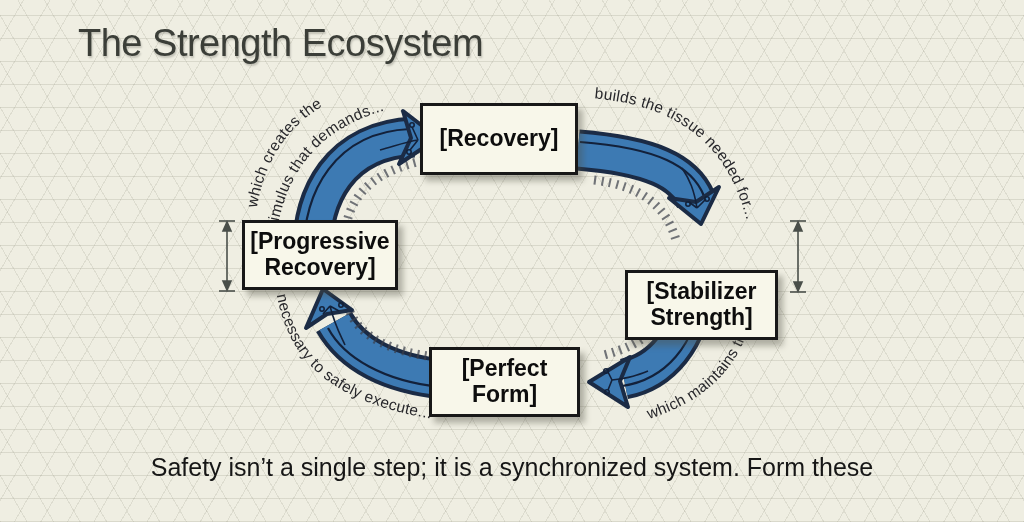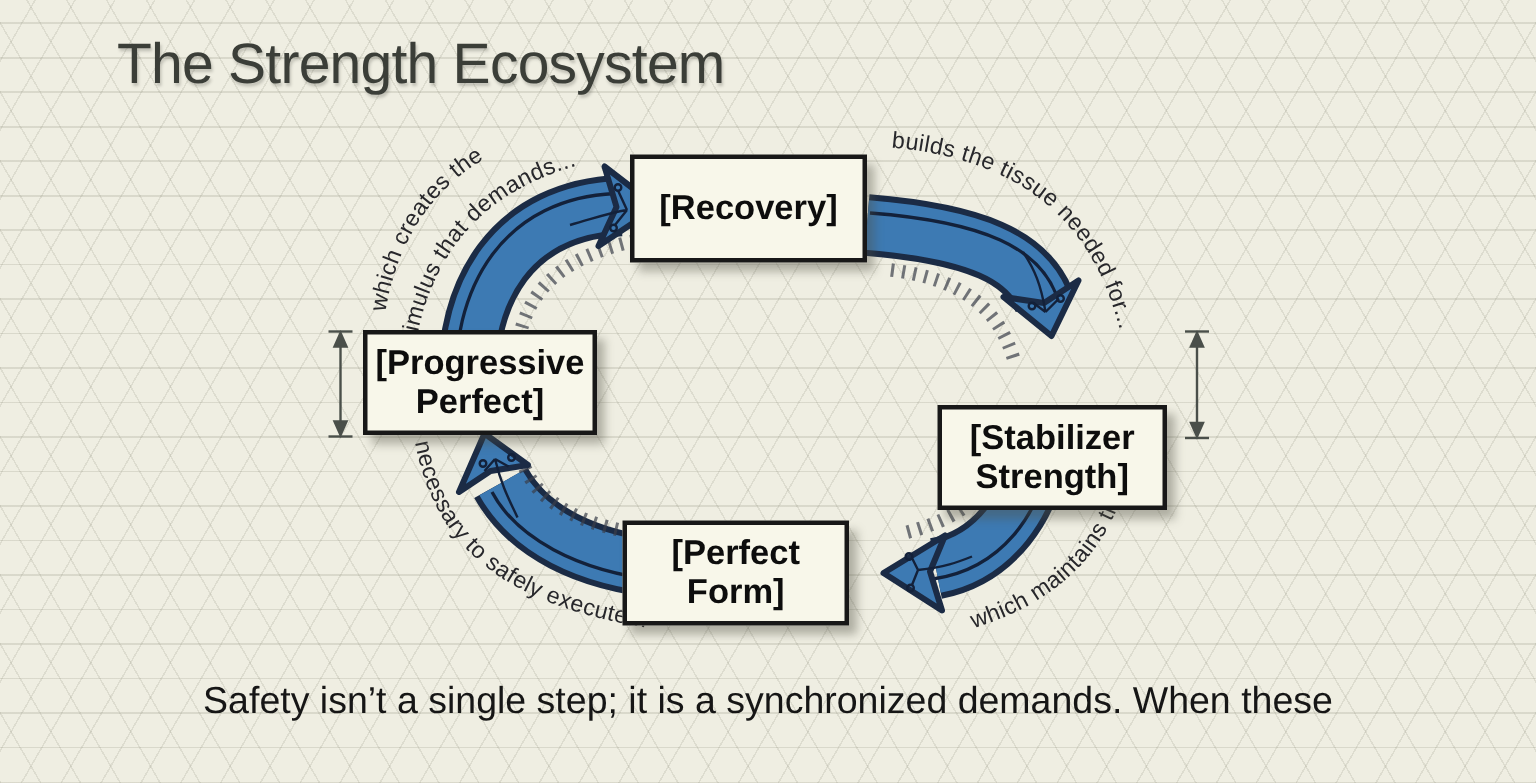--- a/index.html
+++ b/index.html
@@ -19,21 +19,21 @@
   }
   .diagram-svg{position:absolute;left:0;top:0;}
   .node{
     position:absolute;display:flex;align-items:center;justify-content:center;
     text-align:center;font-weight:bold;font-size:23px;line-height:1.12;
     background:#f8f7ea;border:3px solid #181818;color:#0d0d0d;
     box-shadow:5px 6px 6px rgba(80,80,68,.40);
   }
   .node-recovery            {left:420px;top:103px;width:152px;height:66px;}
   .node-stabilizer-strength {left:625px;top:222px;width:147px;height:64px;margin-top:48px;}
-  .node-perfect-form        {left:415px;top:347px;width:145px;height:64px;}
+  .node-perfect-form        {left:429px;top:347px;width:145px;height:64px;}
   .node-progressive-overload{left:242px;top:220px;width:150px;height:64px;}
   .caption{
     position:absolute;left:0;right:0;top:451px;text-align:center;
     font-size:25px;color:#161616;line-height:1.3;
   }
   .band-outline{fill:none;stroke:#1b2b45;stroke-width:41;}
   .band-fill{fill:none;stroke:#3d7ab3;stroke-width:33;}
   .band-divider{fill:none;stroke:#13213a;stroke-width:2.2;}
   .head{fill:#3d7ab3;stroke:#1b2b45;stroke-width:4;stroke-linejoin:round;}
   .ticks{fill:none;stroke:#3a3f4a;stroke-width:9;stroke-dasharray:2 5.5;opacity:.7;}
@@ -136,18 +136,18 @@
 <div class="node node-recovery">
   <span>[Recovery]</span>
 </div>
 <div class="node node-stabilizer-strength">
   <span>[Stabilizer Strength]</span>
 </div>
 <div class="node node-perfect-form">
   <span>[Perfect Form]</span>
 </div>
 <div class="node node-progressive-overload">
-  <span>[Progressive Perfect]</span>
+  <span>[Progressive Recovery]</span>
 </div>
 
 <div class="caption">
-  <div>Safety isn’t a single step; it is a synchronized demands. When these</div>
+  <div>Safety isn’t a single step; it is a synchronized system. Form these</div>
 </div>
 
 </body></html>

